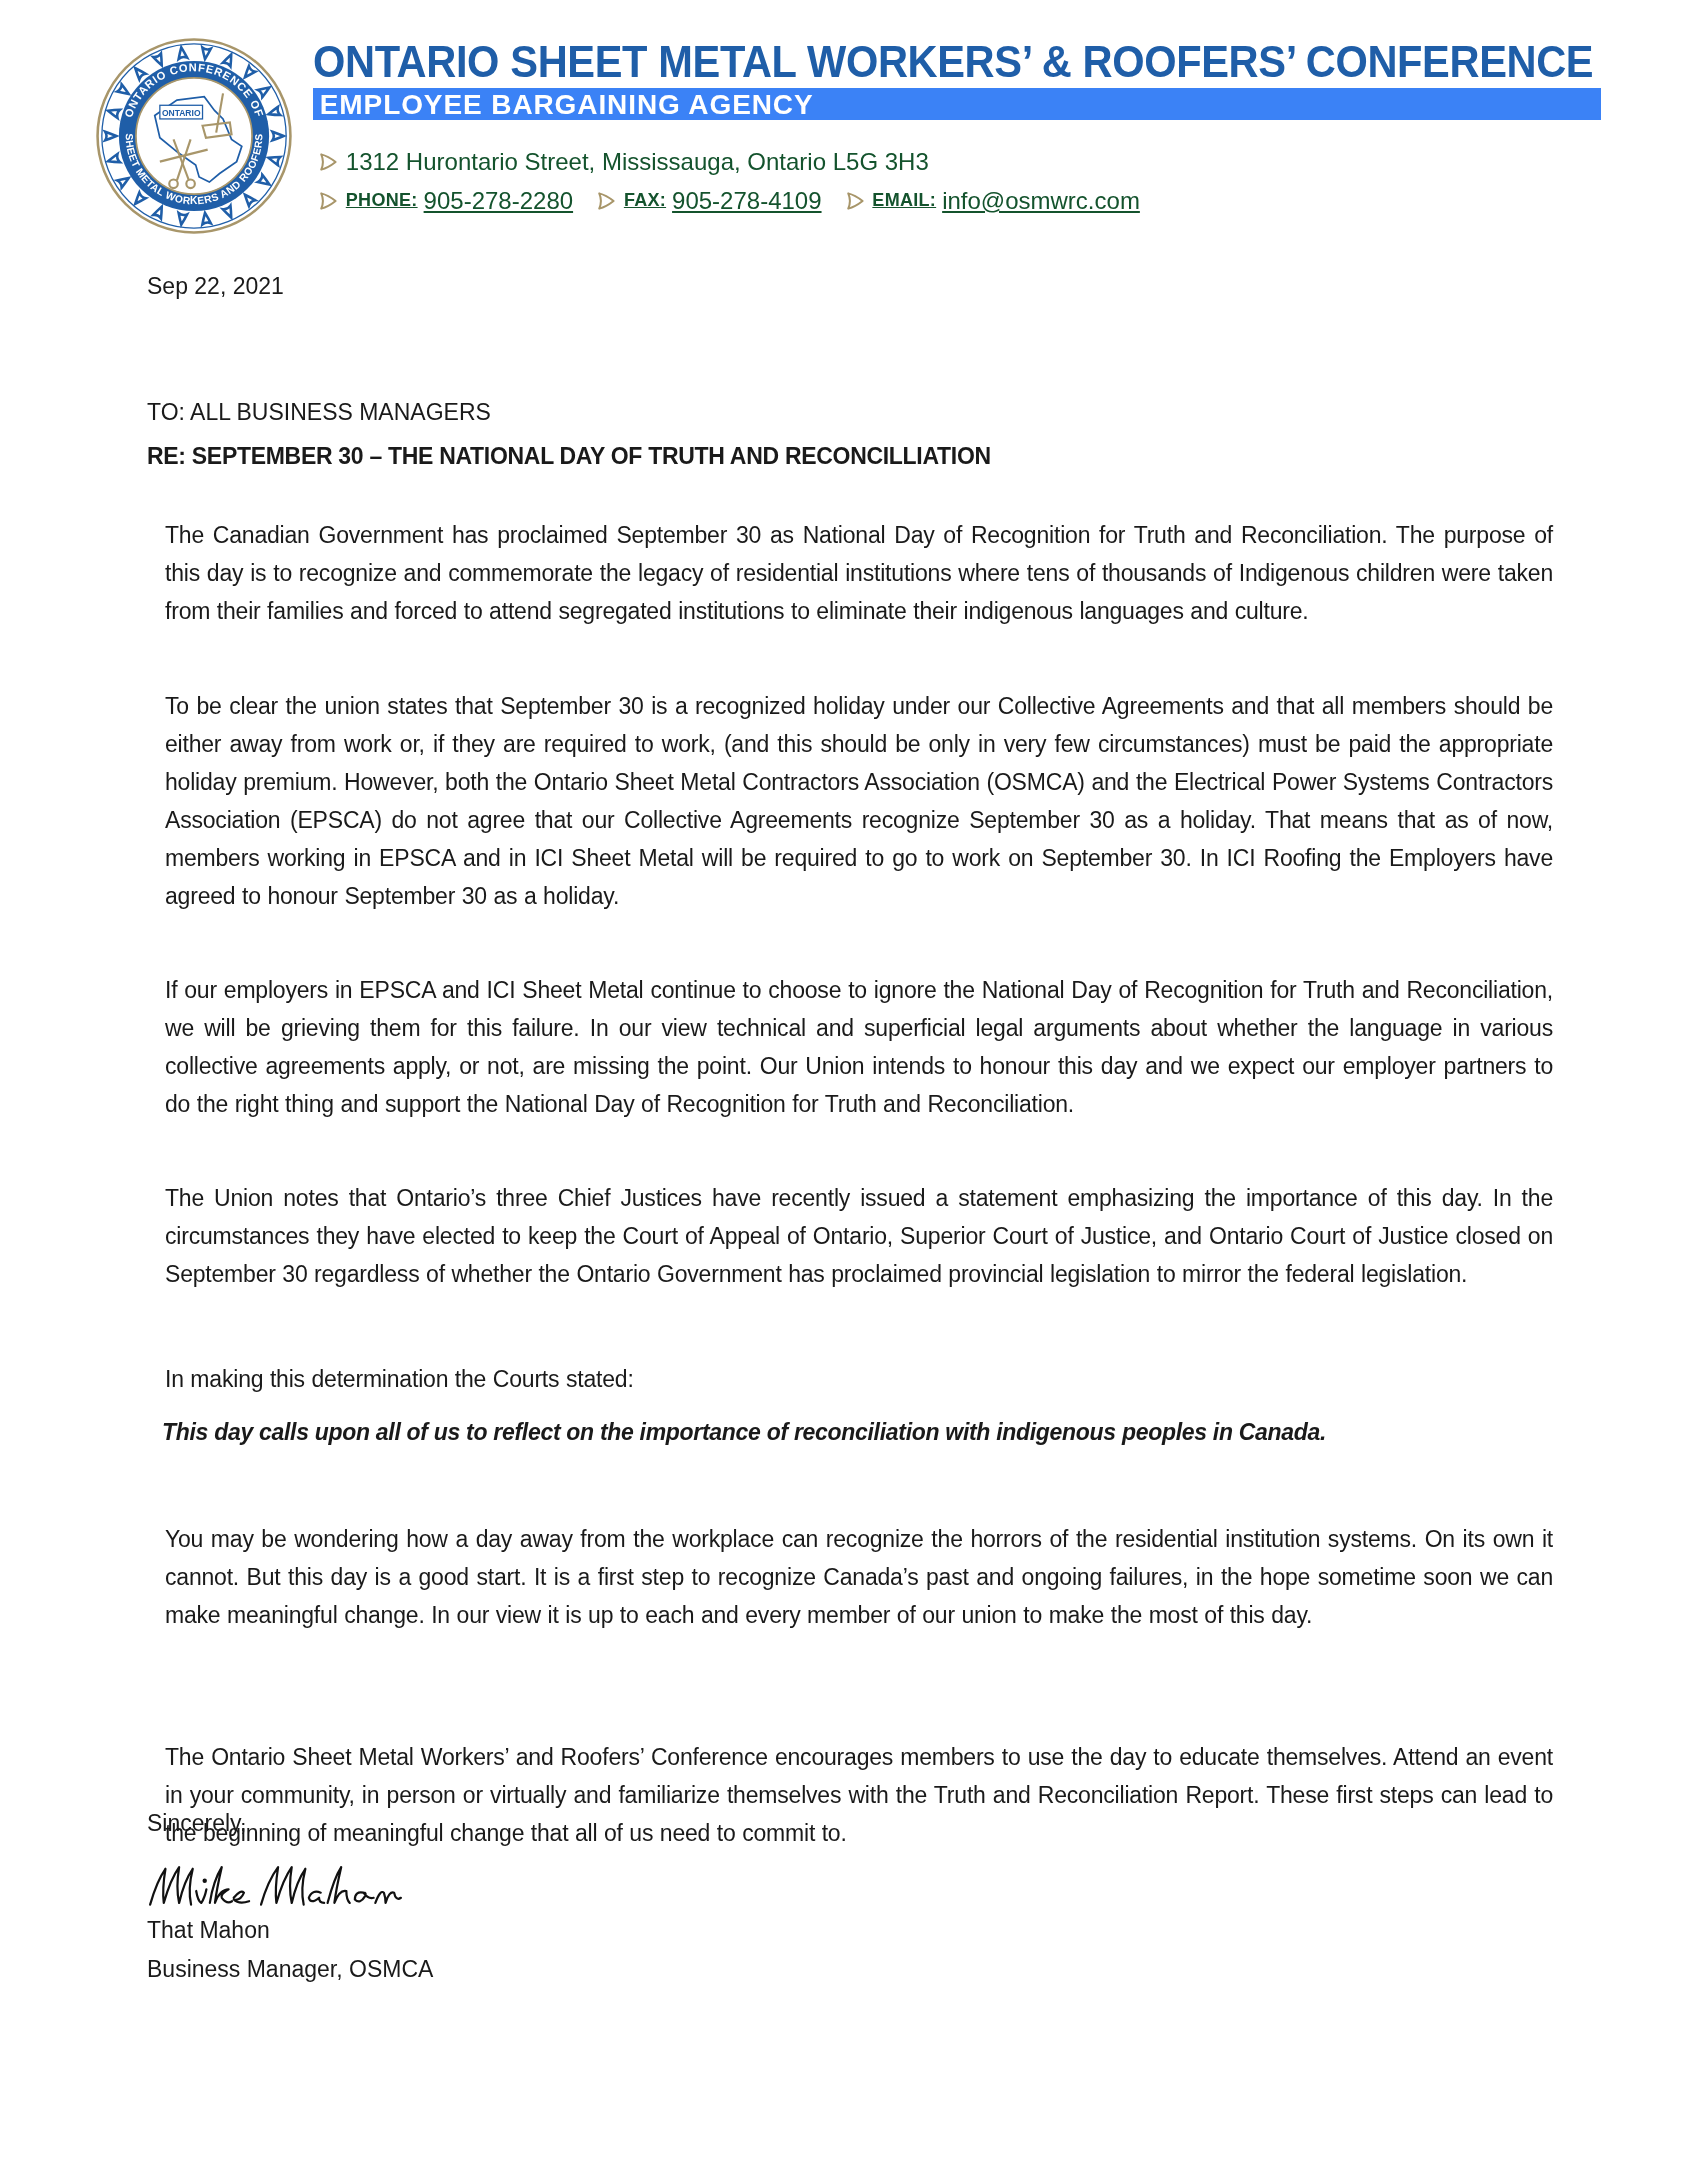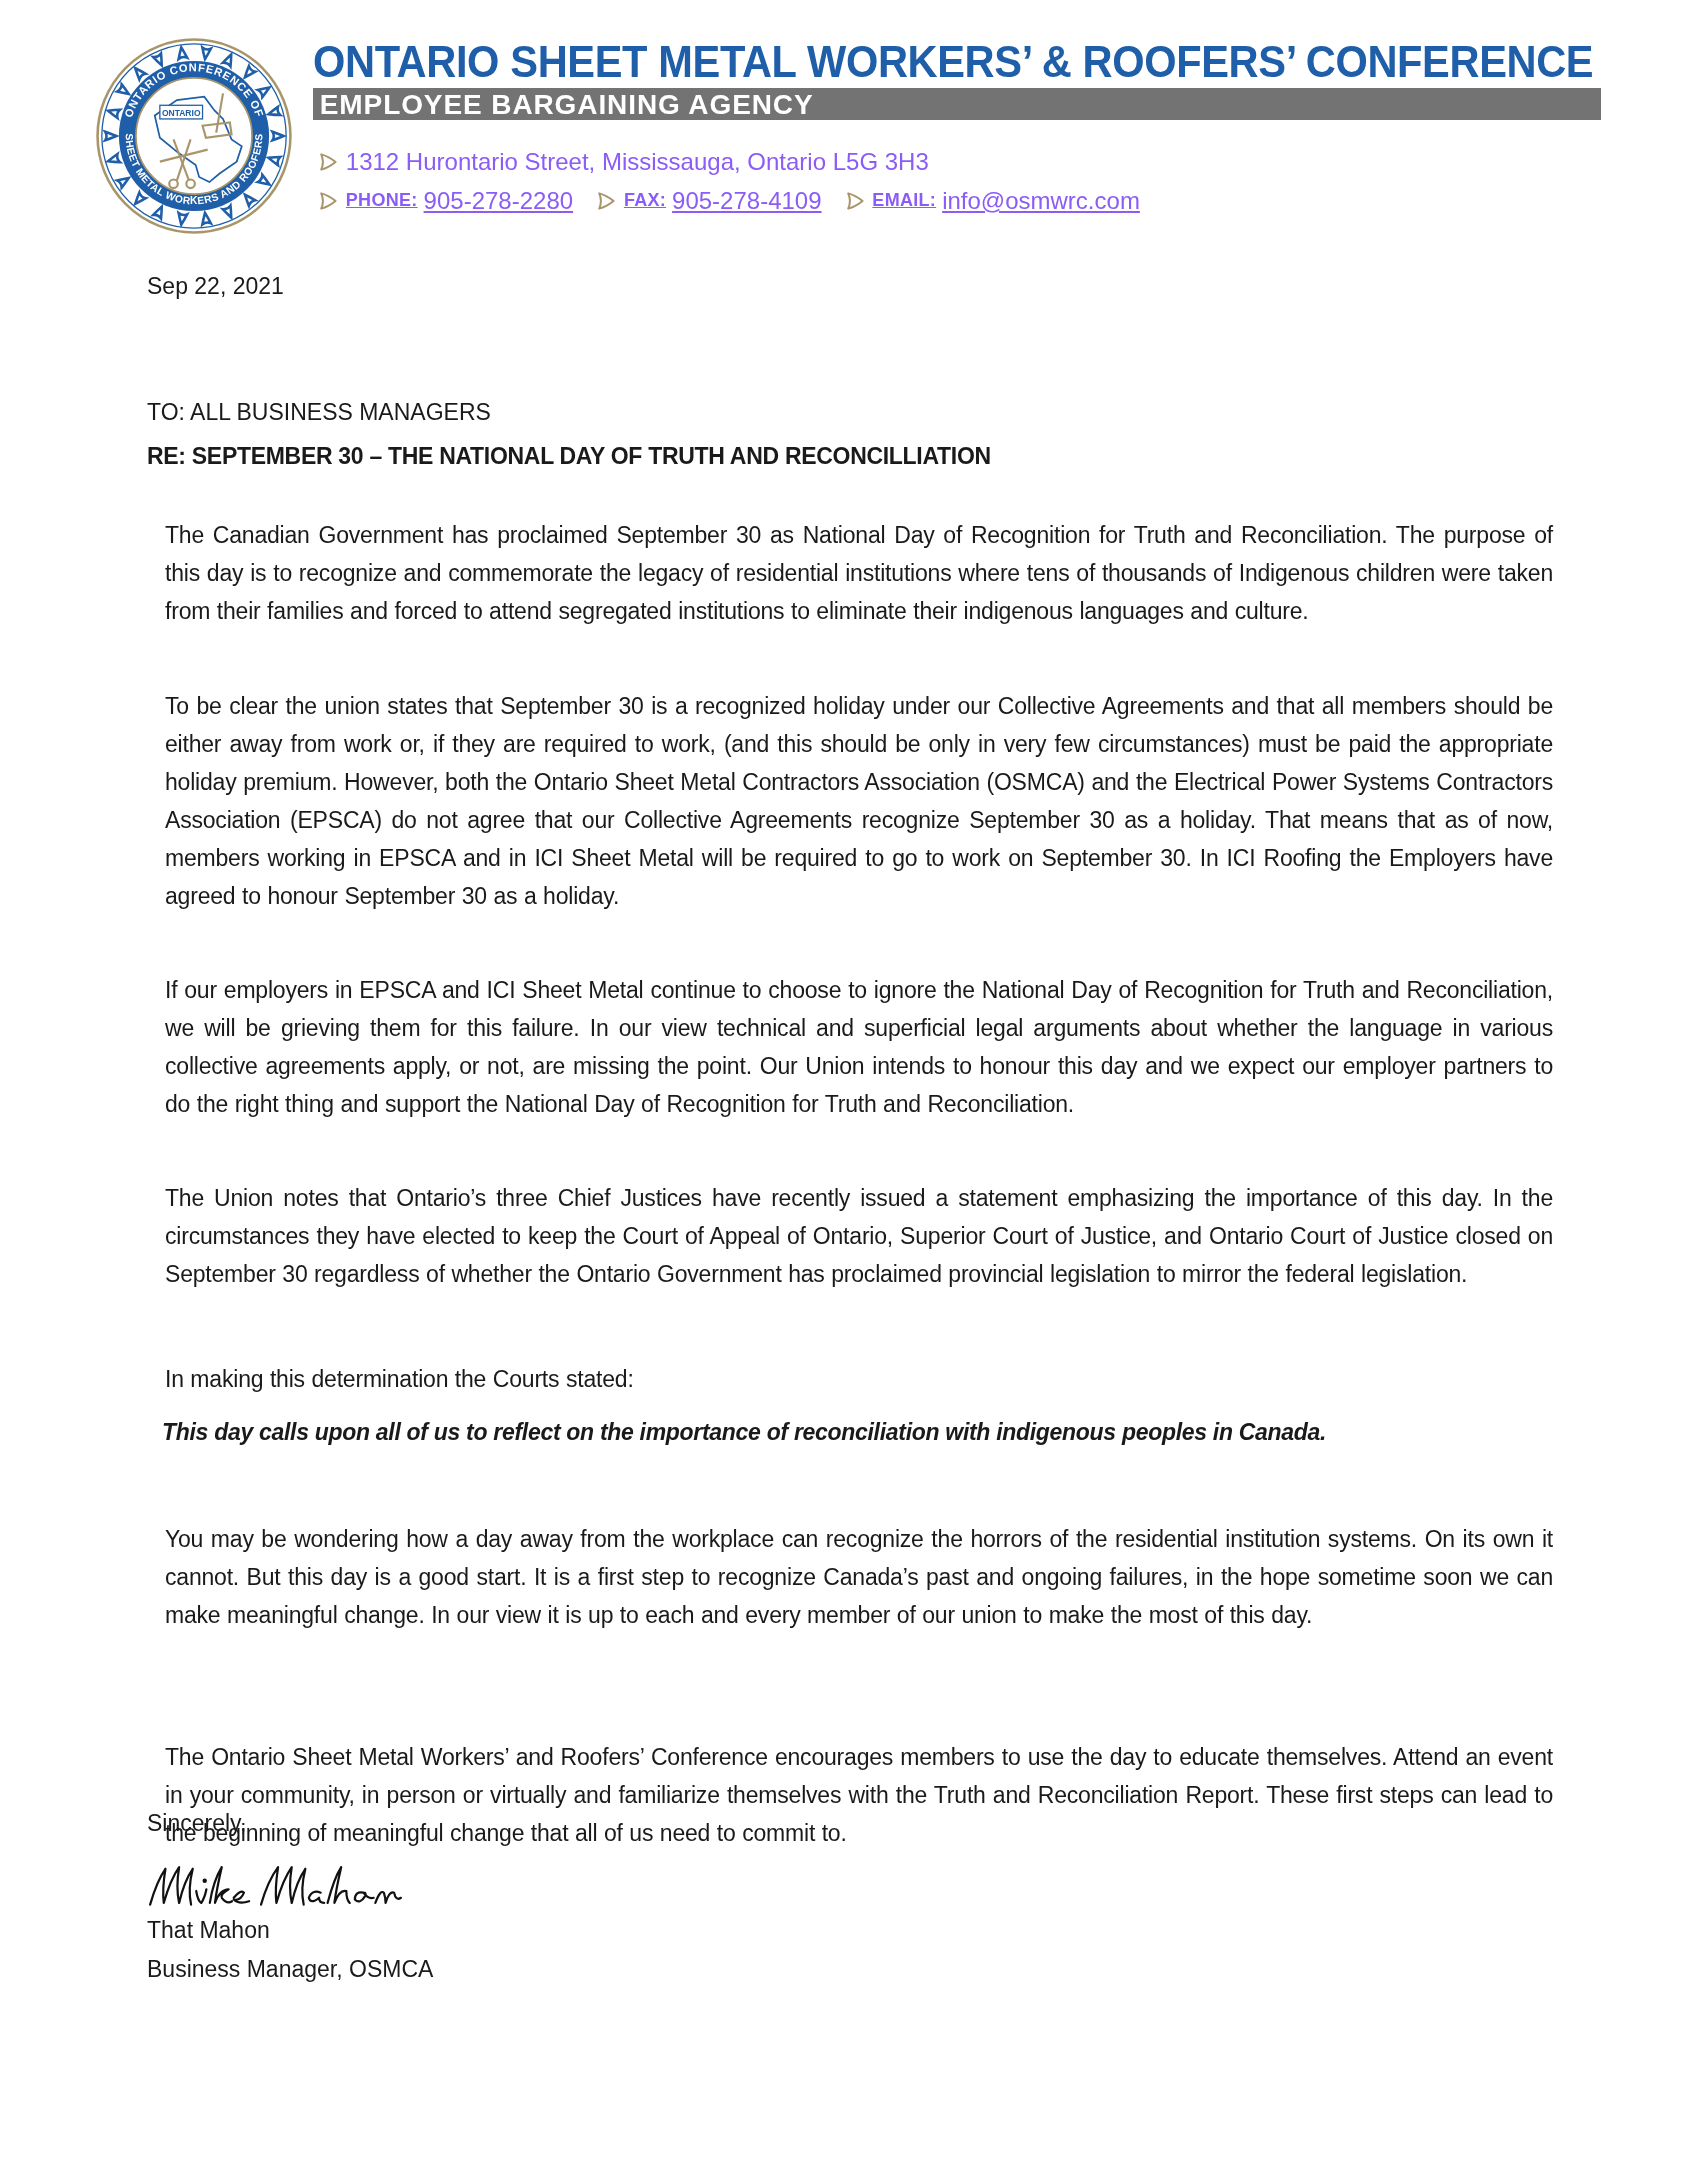--- a/index.html
+++ b/index.html
@@ -6,25 +6,25 @@
   body { width: 1686px; height: 2181px; position: relative; overflow: hidden;
          font-family: "Liberation Sans", "DejaVu Sans", sans-serif; color: #1a1a1a; }
 
   
   .logo { position: absolute; left: 95px; top: 37px; width: 198px; height: 198px; }
   .org-title { position: absolute; left: 313px; top: 37px; width: 1288px;
                font-family: "Liberation Sans", sans-serif; font-weight: bold;
                font-size: 44px; line-height: 49px; color: #1f5ea8;
                letter-spacing: -0.4px; white-space: nowrap; transform-origin: left top; }
   .agency-bar { position: absolute; left: 313px; top: 88px; width: 1288px; height: 32px;
-                background: #737373; }
+                background: #3b82f6; }
   .agency-text { position: absolute; left: 6.8px; top: 0.9px; font-weight: bold;
                  font-size: 28px; line-height: 31px; color: #ffffff; letter-spacing: 0.9px;
                  white-space: nowrap; }
-  .contact-line { position: absolute; left: 317px; color: #8b5cf6; font-size: 24px;
+  .contact-line { position: absolute; left: 317px; color: #14532d; font-size: 24px;
                   line-height: 29px; white-space: nowrap; display: flex; align-items: center; }
   .contact-line.addr { top: 147px; }
   .contact-line.phone { top: 186px; }
   .contact-item { display: inline-flex; align-items: center; margin-right: 22px; text-decoration: underline; }
   .trillium { width: 22px; height: 22px; margin-right: 6.8px; flex: 0 0 auto; }
   .contact-label { font-weight: bold; font-size: 18px; margin-right: 6px; letter-spacing: 0.3px; }
 
   
   .letter { position: absolute; left: 147px; top: 0; width: 1388px; font-size: 23px;
             line-height: 38px; color: #1a1a1a; }

